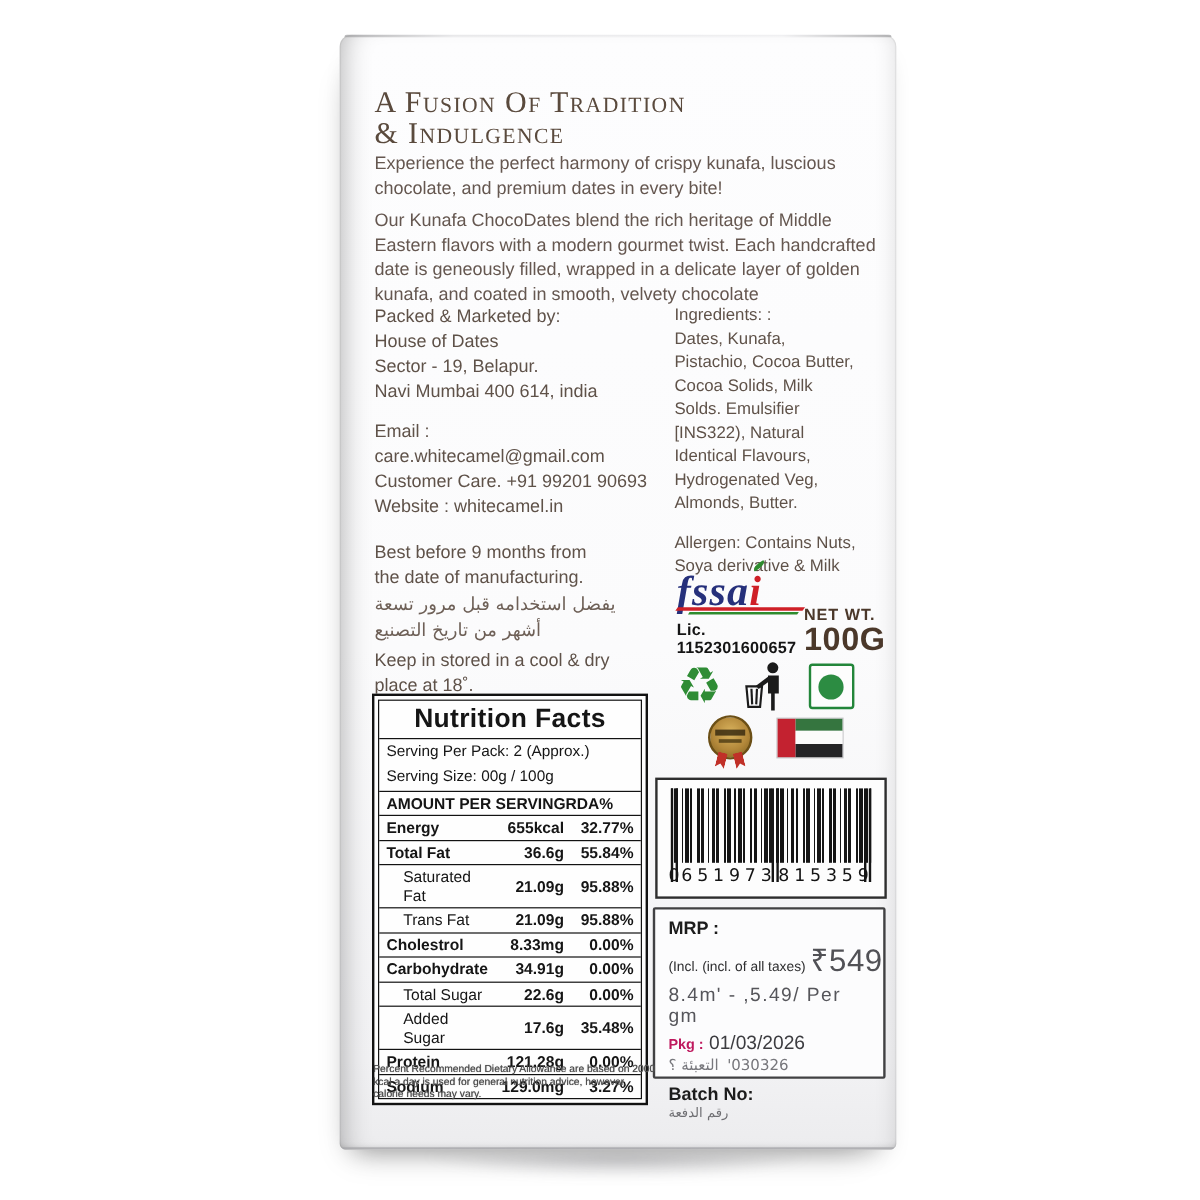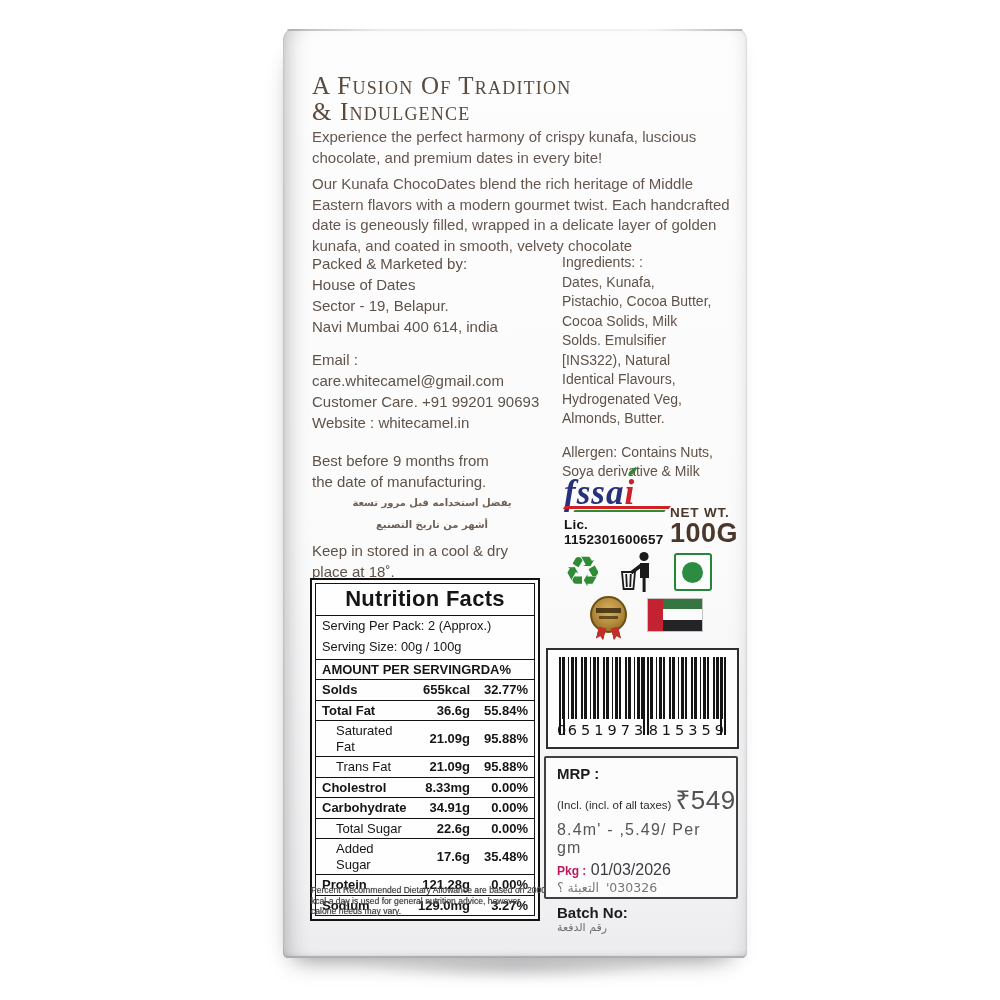--- a/index.html
+++ b/index.html
@@ -44,22 +44,22 @@
     font-size:25px;line-height:26px;letter-spacing:1.2px;
     color:#5a4a3d;
   }
   .intro{position:absolute;left:29px;top:98px;width:424px;color:#655750;font-size:15px;line-height:20.5px;}
   .intro p{margin:0 0 6px 0;}
   
   .col-left{position:absolute;left:29px;top:224px;width:240px;color:#5f5249;font-size:15px;line-height:21px;}
   .blk{margin-bottom:12px;}
   .blk.gap{margin-bottom:17px;}
   .ar{
-    direction:rtl;text-align:center;font-family:"DejaVu Sans", sans-serif;
-    font-size:10px;line-height:22px;color:#6e6057;margin-bottom:4px;font-weight:bold;
+    direction:rtl;text-align:left;font-family:"DejaVu Sans", sans-serif;
+    font-size:15px;line-height:22px;color:#6e6057;margin-bottom:4px;
   }
   .col-right{position:absolute;left:279px;top:224px;width:176px;color:#5f5249;font-size:14px;line-height:19.5px;}
   .col-right .blk{margin-bottom:14px;}
   
   .fssai-row{position:absolute;left:281px;top:448px;width:174px;display:flex;align-items:flex-end;}
   .fssai-logo{
     position:relative;font-family:"Liberation Serif", serif;font-style:italic;font-weight:bold;
     font-size:35px;line-height:32px;color:#26307b;letter-spacing:1px;
   }
   .fssai-logo .i{color:#cf2027;position:relative;}
@@ -311,21 +311,21 @@
     <div class="nf-inner">
       <div class="nf-title">Nutrition Facts</div>
       <div class="nf-serv">Serving Per Pack: 2 (Approx.)</div>
       <div class="nf-serv last">Serving Size: 00g / 100g</div>
       <div class="nf-header">
         <span>AMOUNT PER SERVING</span>
         <span>RDA%</span>
       </div>
       <div id="nutri-rows">
           <div class="nf-row bold">
-            <span class="nf-name">Solds</span>
+            <span class="nf-name">Energy</span>
             <span class="nf-amt">655kcal</span>
             <span class="nf-rda">32.77%</span>
           </div>
           <div class="nf-row bold">
             <span class="nf-name">Total Fat</span>
             <span class="nf-amt">36.6g</span>
             <span class="nf-rda">55.84%</span>
           </div>
           <div class="nf-row indent">
             <span class="nf-name">Saturated Fat</span>

